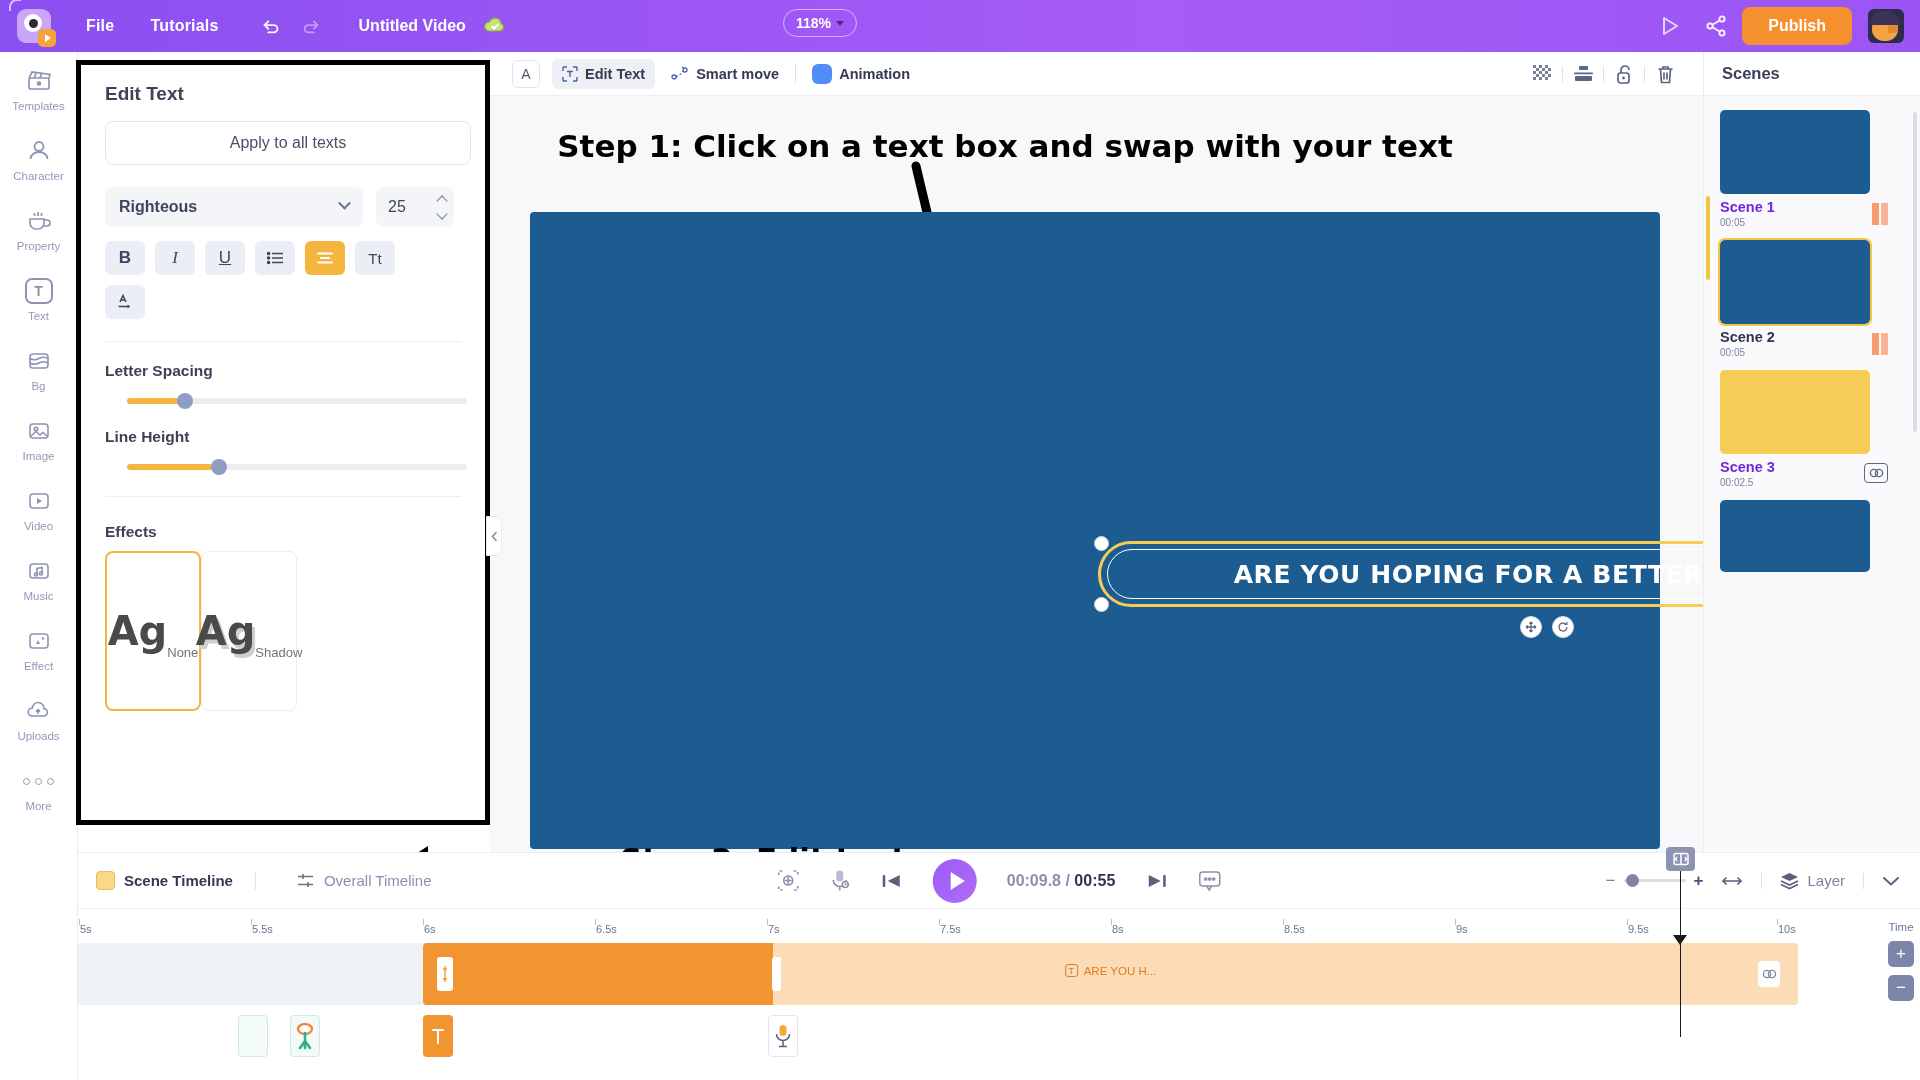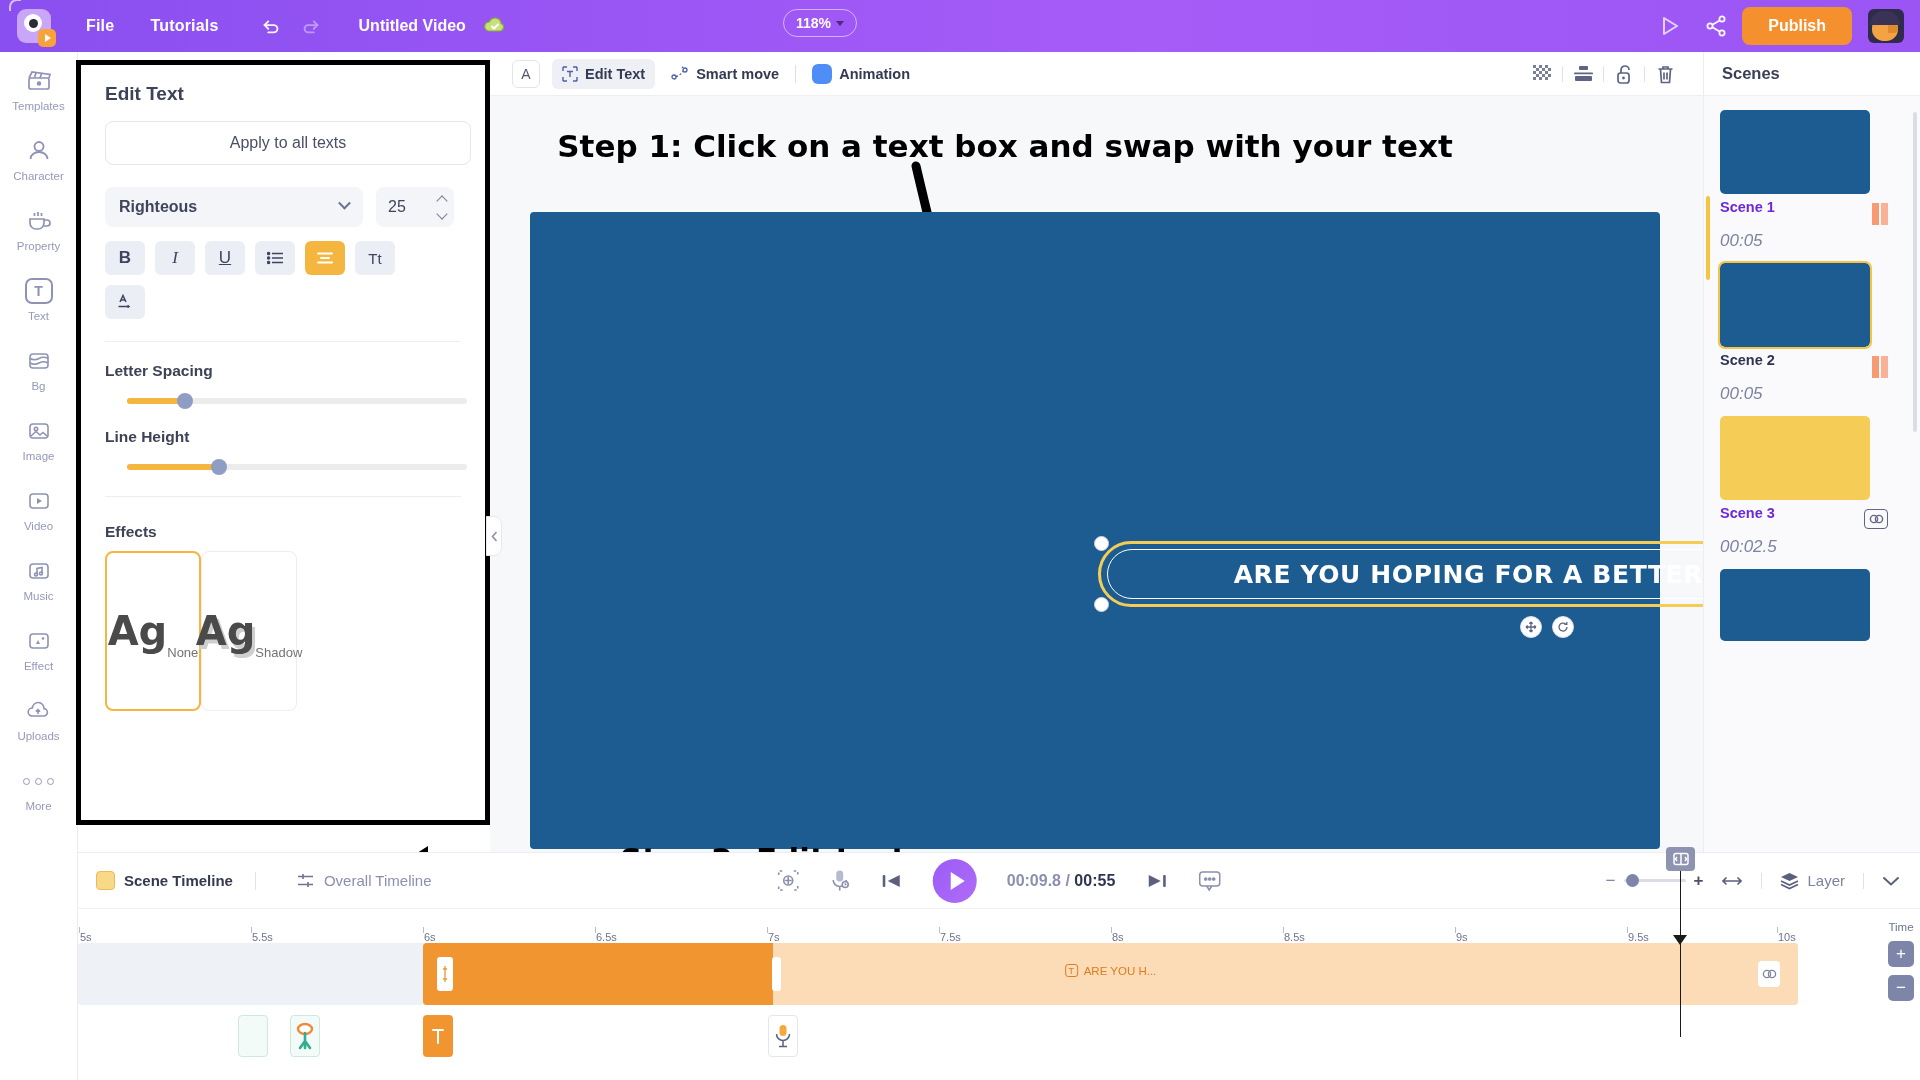--- a/index.html
+++ b/index.html
@@ -209,21 +209,21 @@
     background: #fafafc; border-left: 1px solid #ececf2;
   }
   .scenes-head { height: 44px; background: #fff; display: flex; align-items: center; padding-left: 18px;
     font-size: 16.5px; font-weight: bold; color: #3b4057; border-bottom: 1px solid #eeeef3; }
   .scenes-list { position: relative; height: 756px; overflow: hidden; padding: 14px 16px 0 16px; }
   .scene-item { position: relative; margin-bottom: 12px; }
   .scene-thumb { width: 150px; height: 84px; border-radius: 5px; }
   .scene-thumb.sel { outline: 2px solid #f5c443; }
   .scene-meta { display: flex; align-items: flex-start; justify-content: space-between; margin-top: 5px; width: 168px; }
   .scene-name { font-size: 14.5px; font-weight: bold; color: #6d28d9; }
-  .scene-time { font-size: 17px; color: #7d melhor; color: #7d839e; margin-top: 16px; font-style: italic; }
+  .scene-time { font-size: 10px; color: #7d melhor; color: #7d839e; margin-top: 2px; }
   .scene-marks { display: flex; gap: 2px; margin-top: 4px; }
   .scene-marks i { width: 7px; height: 22px; background: #f79c72; display: block; }
   .scene-marks i:nth-child(2) { background: #f9b295; }
   .link-ico {
     width: 24px; height: 20px; border: 1.5px solid #5f6party; border: 1.5px solid #5f6584; border-radius: 4px;
     display: flex; align-items: center; justify-content: center; margin-top: 4px;
   }
   .active-bar { position: absolute; left: 2px; top: 100px; width: 4px; height: 84px; background: #f5c443; border-radius: 2px; }
   .scene-scroll { position: absolute; right: 3px; top: 16px; width: 4px; height: 320px; background: #dcdce6; border-radius: 2px; }
 
@@ -240,21 +240,21 @@
   .play-btn::after { content:""; border-left: 14px solid #fff; border-top: 9px solid transparent; border-bottom: 9px solid transparent; margin-left: 5px; }
   .tl-time { font-size: 16px; color: #8b90ad; font-weight: bold; }
   .tl-time b { color: #2f3450; }
   .tl-right { position: absolute; right: 20px; display: flex; align-items: center; gap: 18px; }
   .zoom-slider { display: flex; align-items: center; gap: 8px; }
   .zs-track { width: 62px; height: 3px; background: #dcdce6; border-radius: 2px; position: relative; }
   .zs-knob { position: absolute; left: 2px; top: -5px; width: 13px; height: 13px; border-radius: 50%; background: #7d85a8; }
   .layer-chip { display: flex; align-items: center; gap: 8px; font-size: 15px; color: #7d83a1; cursor: pointer; }
 
   .ruler { position: relative; height: 26px; margin-left: 0; }
-  .tick { position: absolute; top: 16px; font-size: 11px; color: #6d7390; }
+  .tick { position: absolute; top: 8px; font-size: 11px; color: #6d7390; }
   .tick::before { content:""; position: absolute; left: -1px; top: -4px; width: 1px; height: 6px; background: #b9bdcf; }
   .track-area { position: relative; height: 146px; }
   .clip-bg { position: absolute; left: 0; top: 0; width: 1720px; height: 62px; background: #eef1f6; border-radius: 3px; }
   .clip-main { position: absolute; left: 345px; top: 0; width: 1375px; height: 62px; background: #fbdcb7; border-radius: 4px; }
   .clip-sel { position: absolute; left: 345px; top: 0; width: 350px; height: 62px; background: #f0952f; border-radius: 4px 0 0 4px; }
   .clip-handle { position: absolute; top: 14px; width: 16px; height: 34px; background: #fff; border-radius: 3px; display:flex;align-items:center;justify-content:center; }
   .clip-label { position: absolute; left: 50%; top: 21px; transform: translateX(-50%); display: flex; align-items: center; gap: 6px; font-size: 11.5px; color: #e07b1f; }
   .clip-label .tbox { width: 13px; height: 13px; border: 1.3px solid #e07b1f; border-radius: 3px; display:flex;align-items:center;justify-content:center;font-size:9px; }
   .clip-end-ico { position: absolute; right: 18px; top: 18px; width: 22px; height: 26px; background: #fff; border-radius: 4px; display:flex;align-items:center;justify-content:center; }
   .playhead { position: absolute; left: 1602px; top: -96px; width: 1px; height: 190px; background: #1a1a1a; }

